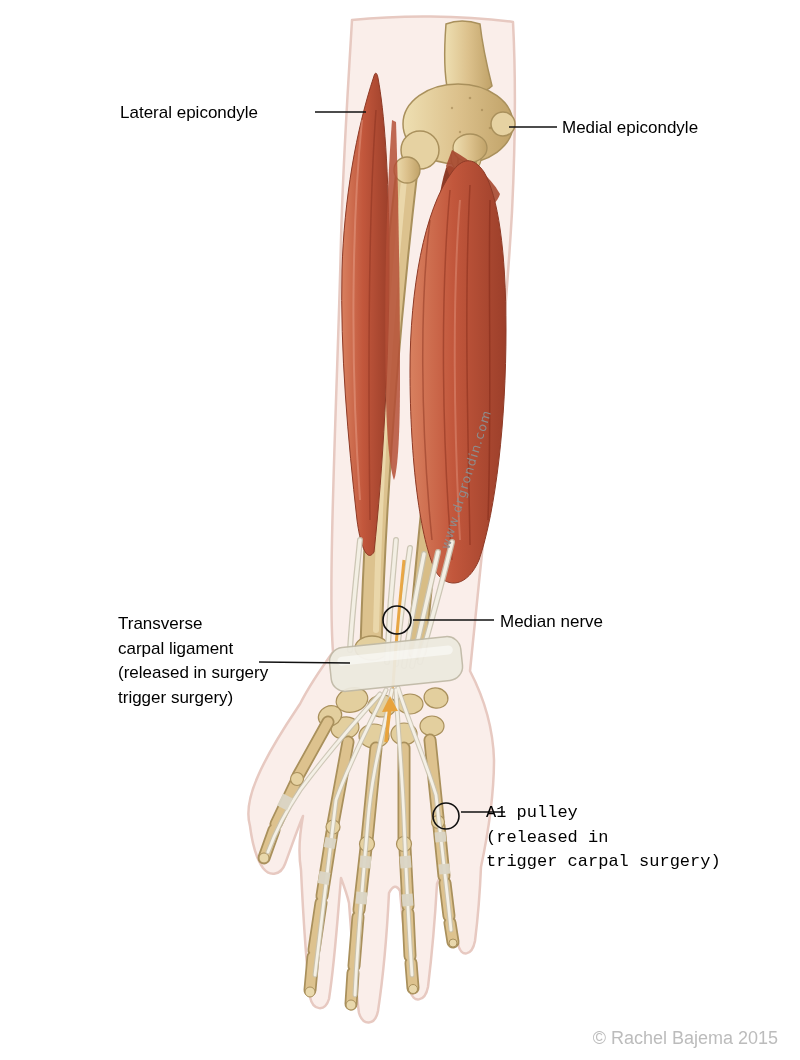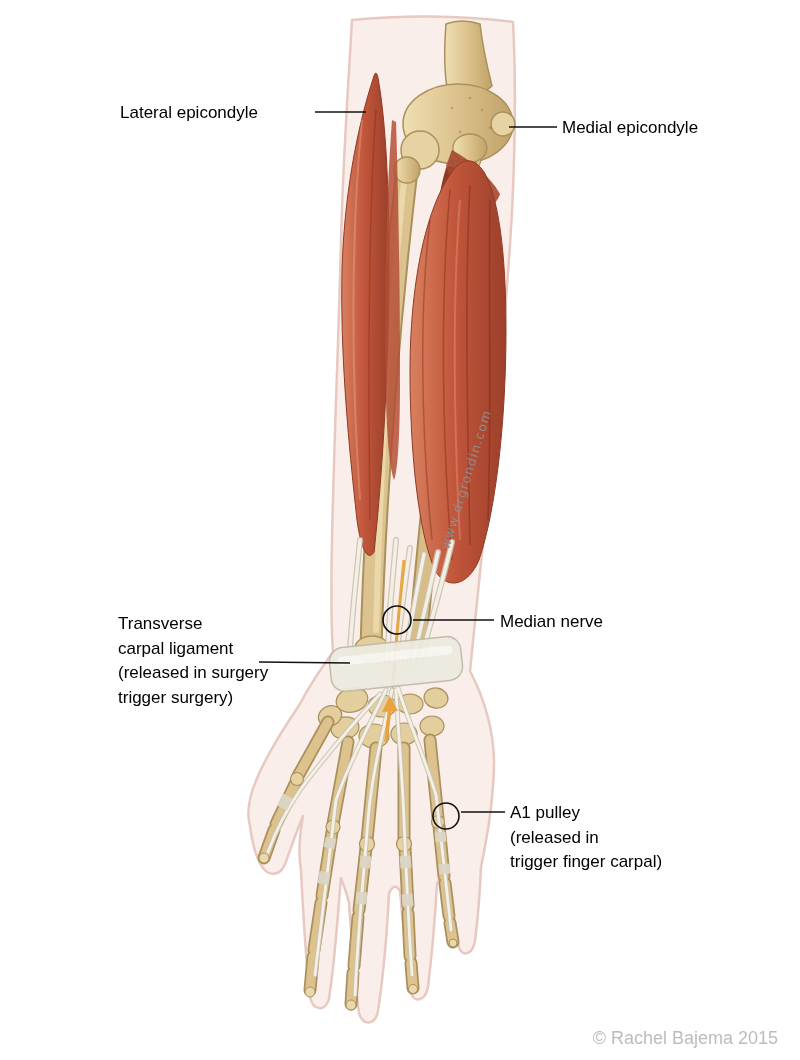--- a/index.html
+++ b/index.html
@@ -297,21 +297,21 @@
 
 <div class="anno-label" style="left:118px;top:612px;">
   <div>Transverse</div>
   <div>carpal ligament</div>
   <div>(released in surgery</div>
   <div>trigger surgery)</div>
 </div>
 
 <div class="anno-label" style="left:500px;top:610px;">Median nerve</div>
 
-<div class="anno-label" style="left:510px;top:801px;">
+<div class="anno-label" style="left:486px;top:801px;font-family:Liberation Mono, monospace;">
   <div>A1 pulley</div>
   <div>(released in</div>
-  <div>trigger finger carpal)</div>
+  <div>trigger carpal surgery)</div>
 </div>
 
 <div class="credit">© Rachel Bajema 2015</div>
 
 </div>
 
 </body></html>

